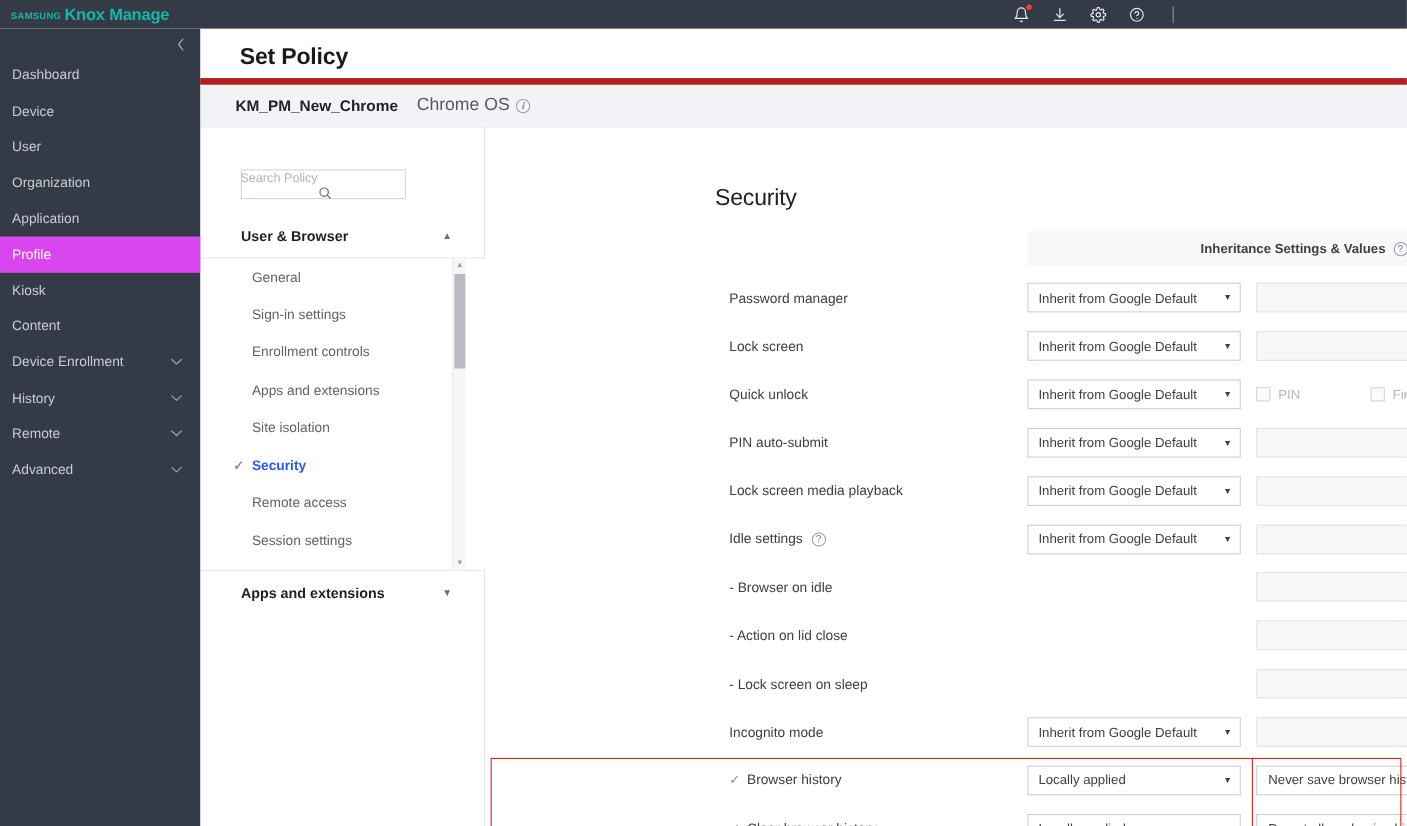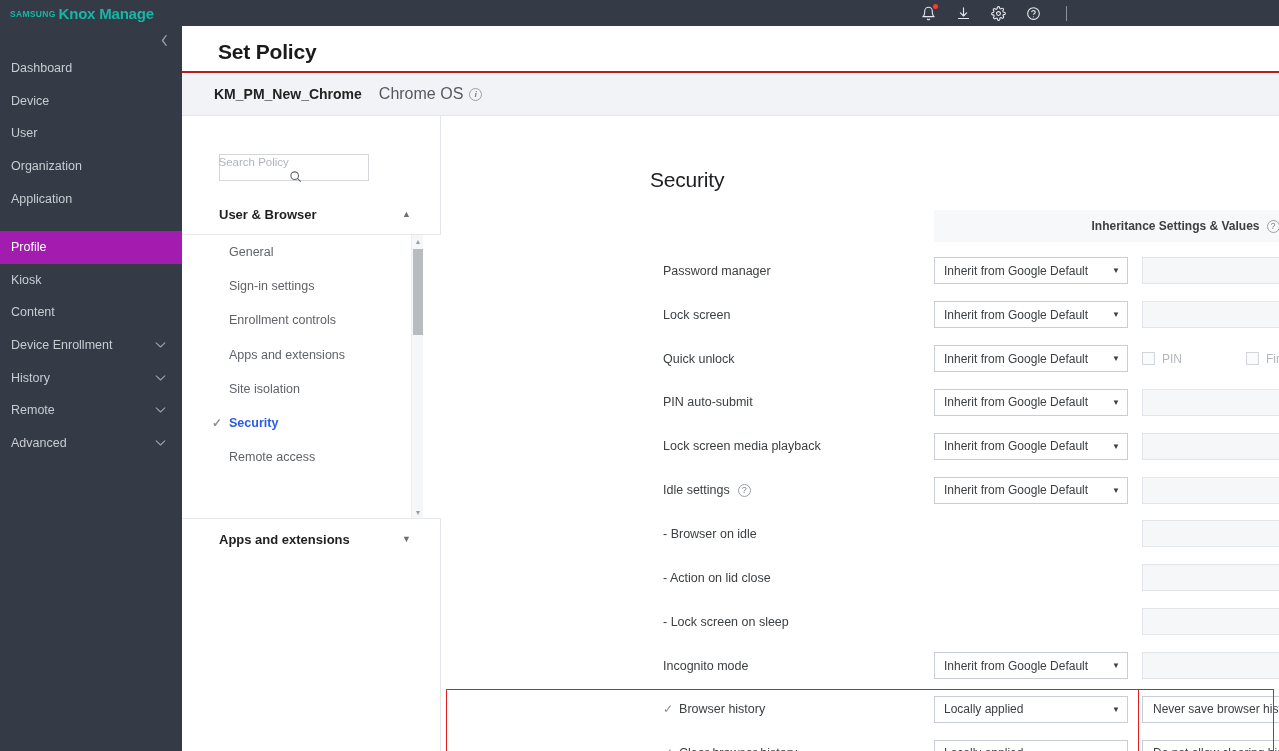--- a/index.html
+++ b/index.html
@@ -65,39 +65,39 @@
     color: #9aa0ab; cursor: pointer;
   }
   .navlist { position: absolute; top: 26px; left: 0; width: 182px; }
   .navitem {
     height: 32.6px; display: flex; align-items: center;
     padding: 0 16px 0 11px;
     color: #c9ccd2; font-size: 12.5px;
     cursor: pointer; position: relative;
   }
   .navitem .lbl { flex: 1; }
-  .navitem.active { background: #a21caf; color: #ffffff; margin-top: 16px; }
+  .navitem.active { background: #d946ef; color: #ffffff; }
   .navitem .chev { color: #9aa0ab; display: flex; align-items: center; }
 
   
   .main {
     position: absolute; top: 26px; left: 182px;
     width: 1097px; height: 729px;
     background: #ffffff;
   }
   .page-title {
     position: absolute; top: 14px; left: 36px;
     font-size: 21px; font-weight: bold; color: #1a1a1a;
     letter-spacing: -.2px;
   }
   .subheader {
     position: absolute; top: 45px; left: 0;
     width: 1097px; height: 45px;
     background: #f1f3f7;
-    border-top: 2px solid #b91c1c;
+    border-top: 6px solid #b91c1c;
     border-bottom: 1px solid #e3e6ec;
     display: flex; align-items: center; padding-left: 32px;
   }
   .policy-name { font-size: 14px; font-weight: bold; color: #222; }
   .os-name { font-size: 16px; color: #55595f; margin-left: 17px; }
   .info-circle {
     width: 13px; height: 13px; border-radius: 50%;
     border: 1px solid #9b9fa6; color: #7b7f86;
     font-size: 9px; line-height: 11px; text-align: center;
     margin-left: 6px; font-family: "Liberation Serif", serif;
@@ -399,20 +399,23 @@
           <div class="tree-item">
             <span>Site isolation</span>
           </div>
           <div class="tree-item sel">
             <span class="tick">✓</span>
             <span>Security</span>
           </div>
           <div class="tree-item">
             <span>Remote access</span>
           </div>
+          <div class="tree-item">
+            <span>Session settings</span>
+          </div>
         </div>
     <div class="sbar">
           <div class="arrow up">▲</div>
           <div class="thumb"></div>
           <div class="arrow down">▼</div>
         </div>
       </div>
 
     <div class="tree-group" style="top:403px;">
       <span class="lbl">Apps and extensions</span>

